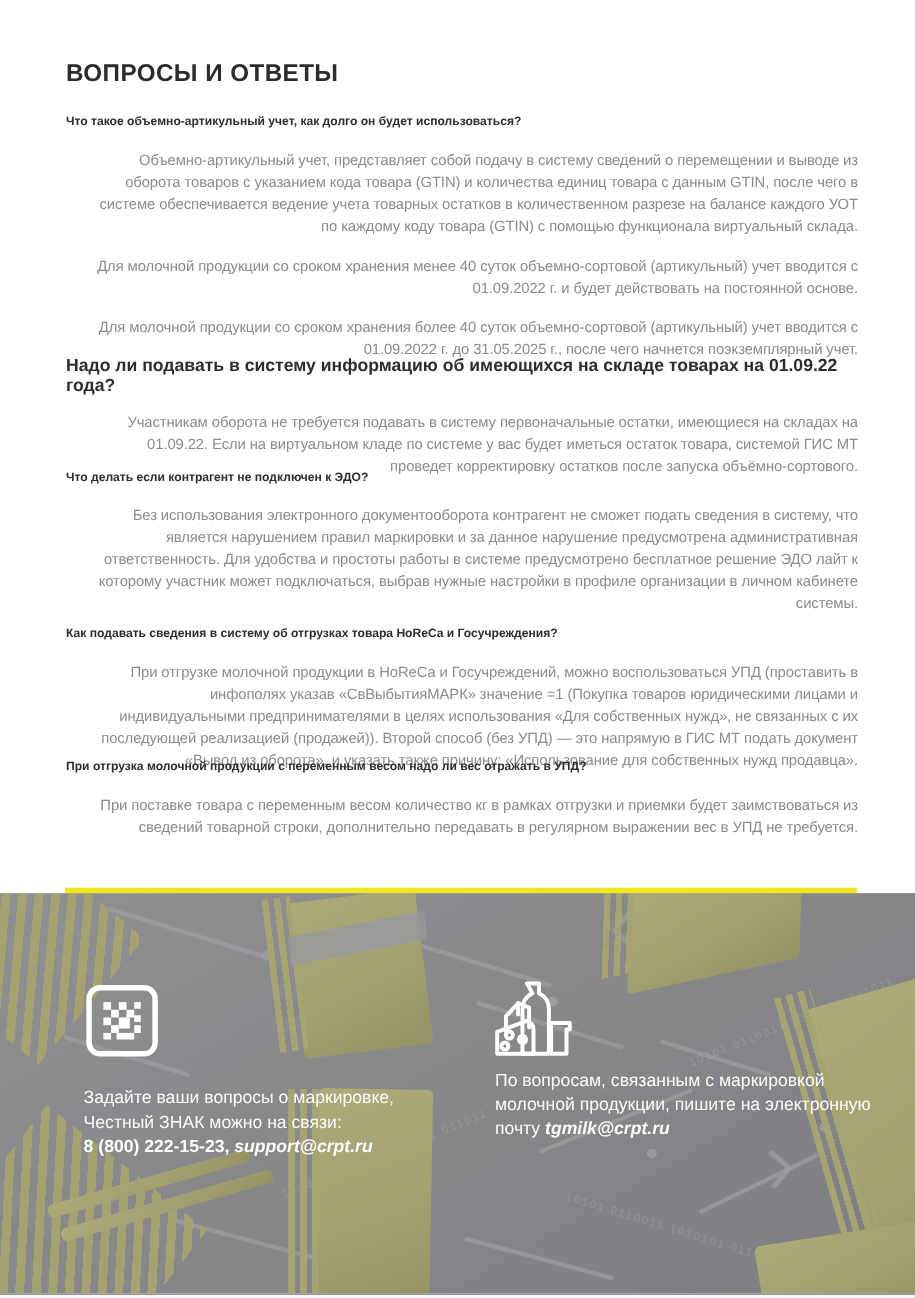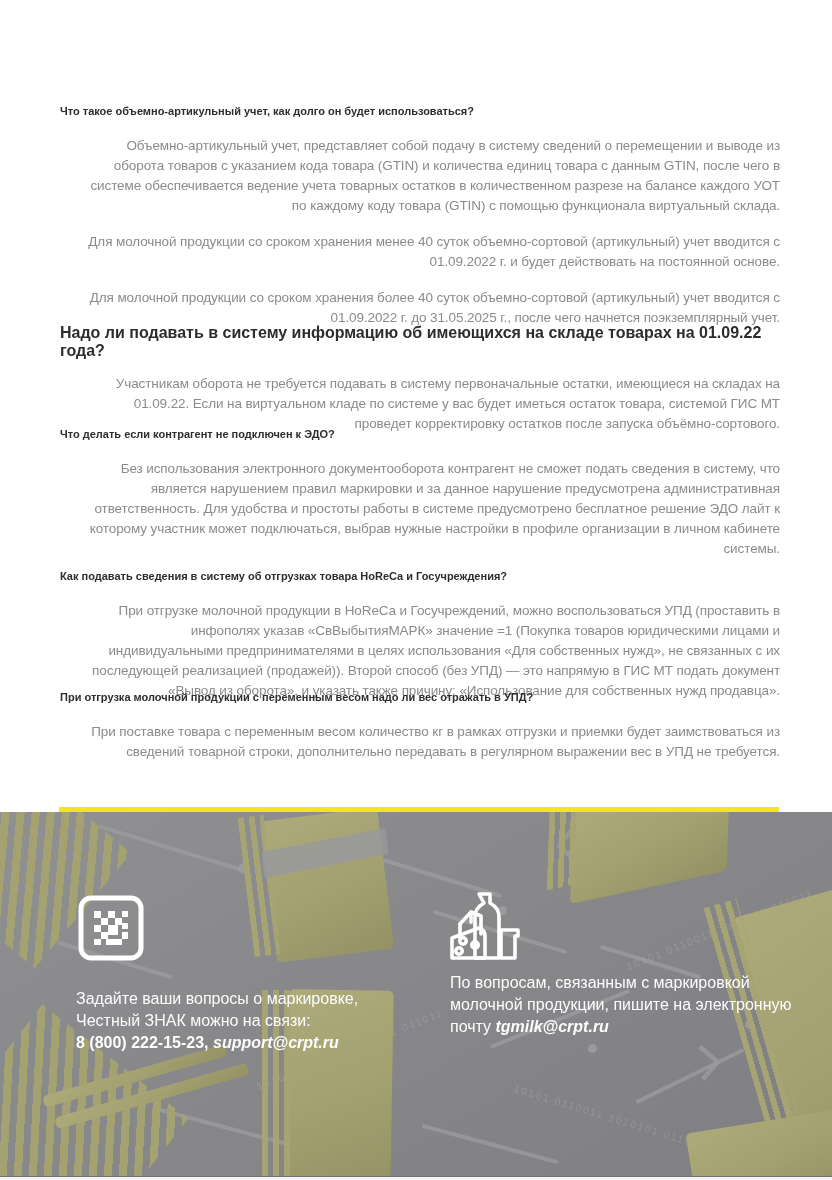--- a/index.html
+++ b/index.html
@@ -75,20 +75,21 @@
     position:absolute; left:0; top:1176px; width:832px; height:4px;
     background:#f4f4f5; border-top:1px solid #737377;
   }
 </style>
 </head>
 <body>
 
 <div class="page">
 
   <div class="content">
+    <h1 class="page-title">ВОПРОСЫ И ОТВЕТЫ</h1>
 
     <section class="faq-section" style="top:101px;">
       <h2 class="q q-large">Что такое объемно-артикульный учет, как долго он будет использоваться?</h2>
       <div class="answer">
         <p>Объемно-артикульный учет, представляет собой подачу в систему сведений о перемещении и выводе из оборота товаров с указанием кода товара (GTIN) и количества единиц товара с данным GTIN, после чего в системе обеспечивается ведение учета товарных остатков в количественном разрезе на балансе каждого УОТ по каждому коду товара (GTIN) с помощью функционала виртуальный склада.</p>
         <p>Для молочной продукции со сроком хранения менее 40 суток объемно-сортовой (артикульный) учет вводится с 01.09.2022 г. и будет действовать на постоянной основе.</p>
         <p>Для молочной продукции со сроком хранения более 40 суток объемно-сортовой (артикульный) учет вводится с 01.09.2022 г. до 31.05.2025 г., после чего начнется поэкземплярный учет.</p>
       </div>
     </section>
 

